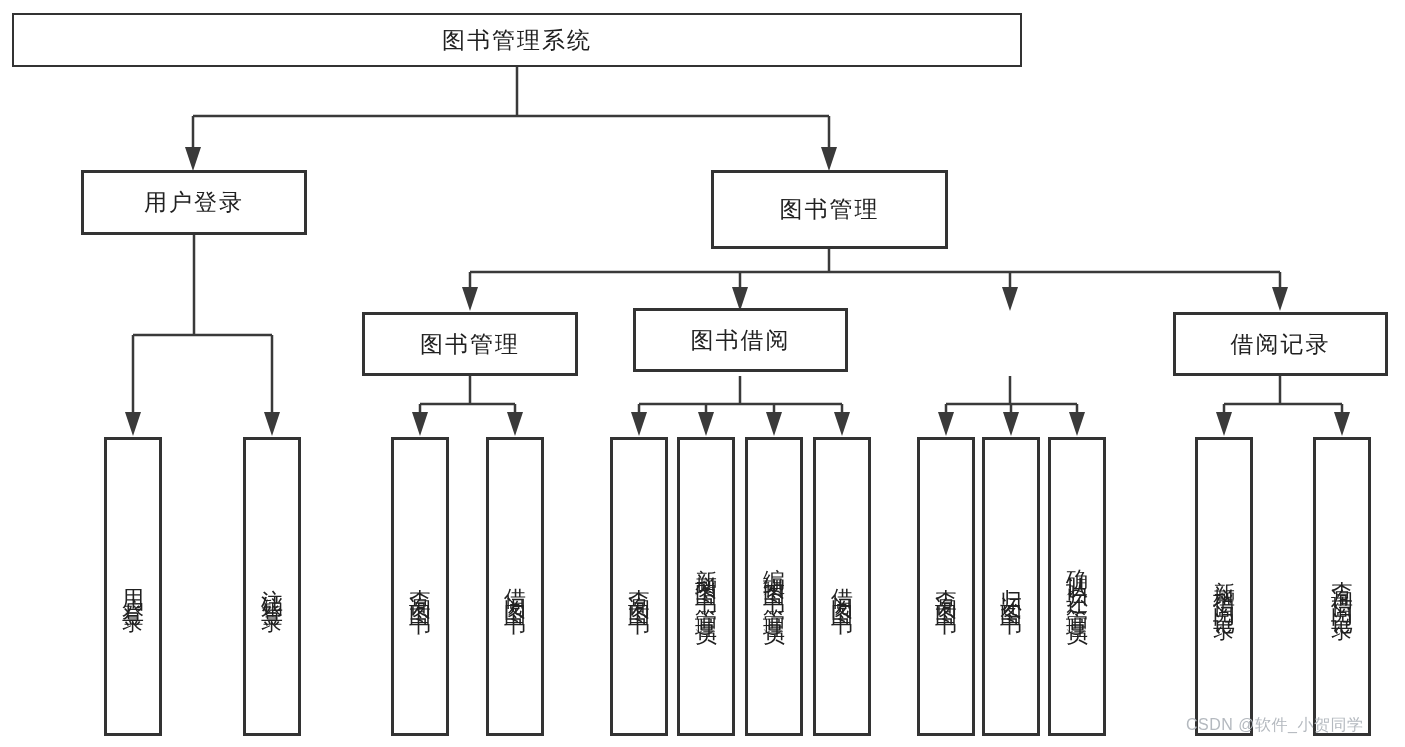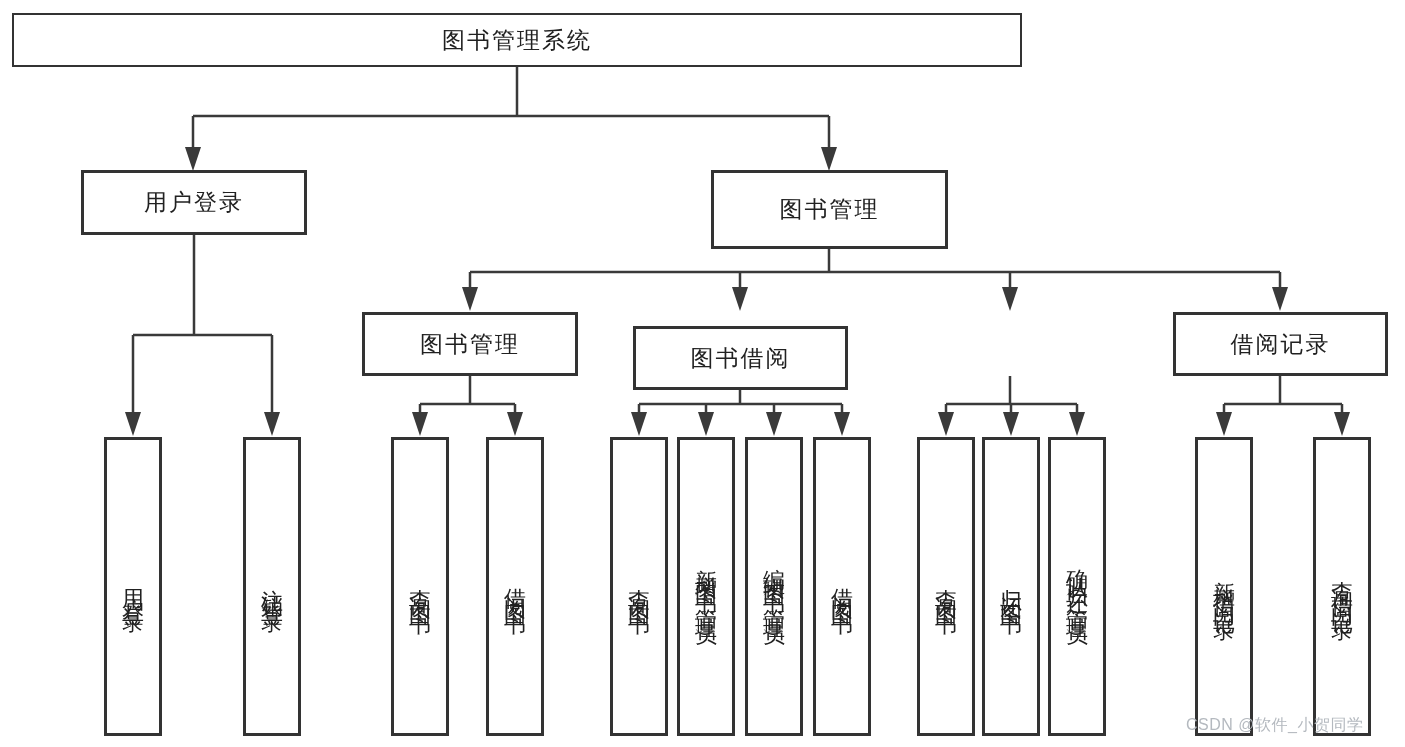--- a/index.html
+++ b/index.html
@@ -121,21 +121,21 @@
   <div class="node" style="left:81px; top:170px; width:226px; height:65px;">
     <span>用户登录</span>
   </div>
   <div class="node" style="left:711px; top:170px; width:237px; height:79px;">
     <span>图书管理</span>
   </div>
 
   <div class="node" style="left:362px; top:312px; width:216px; height:64px;">
     <span>图书管理</span>
   </div>
-  <div class="node" style="left:633px; top:326px; width:215px; height:64px;">
+  <div class="node" style="left:633px; top:308px; width:215px; height:64px;">
     <span>图书借阅</span>
   </div>
   <div class="node" style="left:1173px; top:312px; width:215px; height:64px;">
     <span>借阅记录</span>
   </div>
 
   <div class="node node--leaf" style="left:104px; top:437px; width:58px; height:299px;">
     <span>用户登录</span>
   </div>
   <div class="node node--leaf" style="left:243px; top:437px; width:58px; height:299px;">

